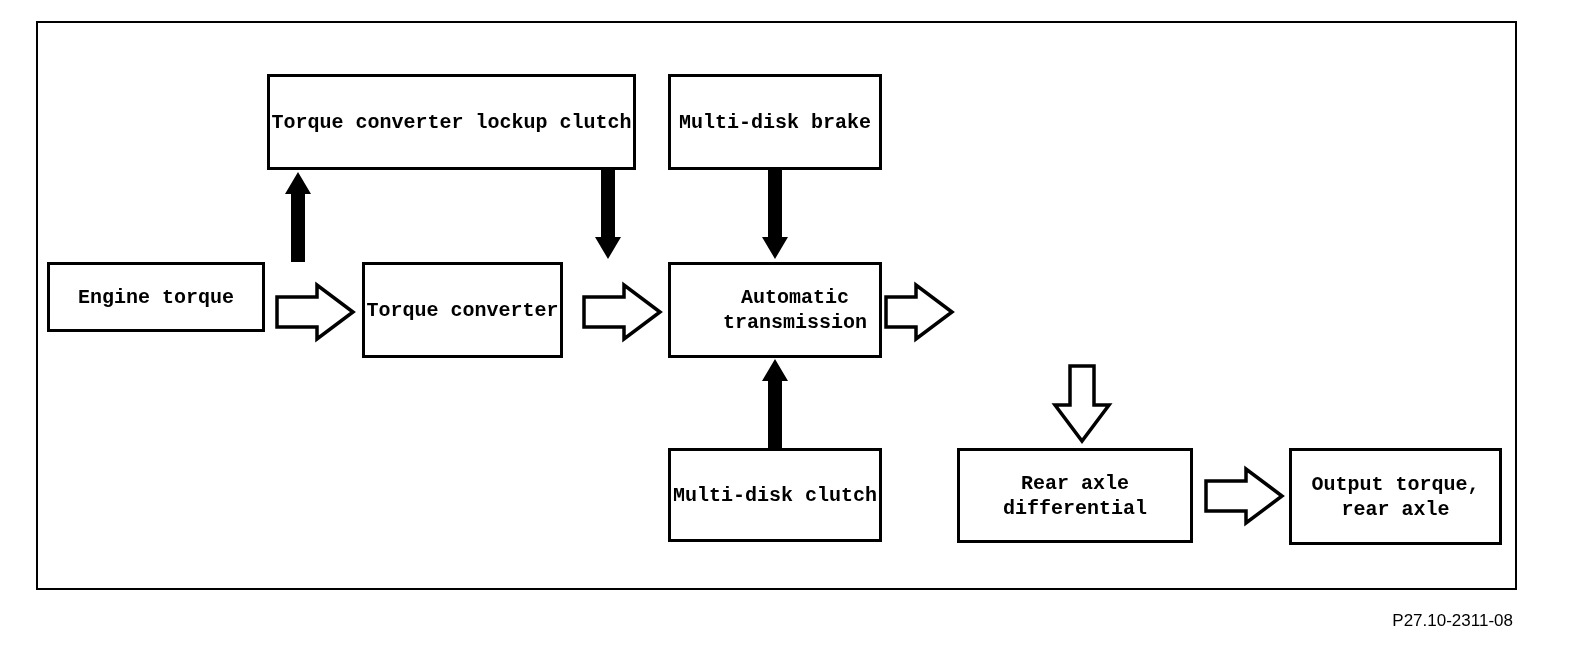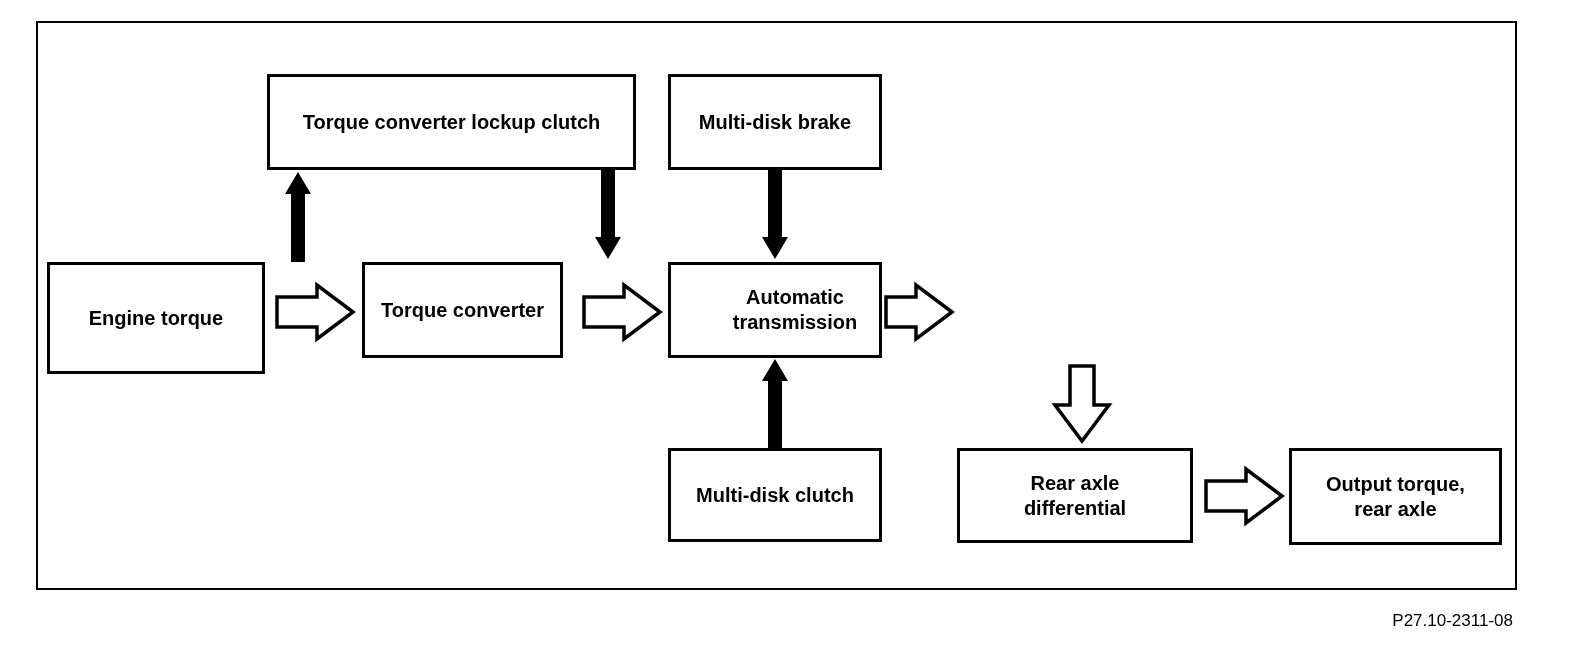--- a/index.html
+++ b/index.html
@@ -52,20 +52,21 @@
     align-items: center;
     justify-content: center;
     text-align: center;
     font-size: 20px;
     font-weight: bold;
     line-height: 1.25;
     color: #000000;
   }
   .node-label {
     display: inline-block;
+    font-family: Liberation Mono, monospace;
   }
   .caption {
     position: absolute;
     right: 71px;
     top: 611px;
     width: 400px;
     text-align: right;
     font-size: 17px;
     font-weight: normal;
     color: #000000;
@@ -83,21 +84,21 @@
       <polygon points="601,170 601,237 595,237 608,259 621,237 615,237 615,170" class="arrow-solid"></polygon>
       <polygon points="768,170 768,237 762,237 775,259 788,237 782,237 782,170" class="arrow-solid"></polygon>
       <polygon points="768,448 768,381 762,381 775,359 788,381 782,381 782,448" class="arrow-solid"></polygon>
       <polygon points="277,297 317,297 317,285 353,312 317,339 317,327 277,327" class="arrow-hollow"></polygon>
       <polygon points="584,297 624,297 624,285 660,312 624,339 624,327 584,327" class="arrow-hollow"></polygon>
       <polygon points="886,297 916,297 916,285 952,312 916,339 916,327 886,327" class="arrow-hollow"></polygon>
       <polygon points="1070,366 1070,405 1055,405 1082,441 1109,405 1094,405 1094,366" class="arrow-hollow"></polygon>
       <polygon points="1206,481 1246,481 1246,469 1282,496 1246,523 1246,511 1206,511" class="arrow-hollow"></polygon>
     </svg>
 
-  <div class="node" style="left:47px; top:262px; width:218px; height:112px;justify-content:center;">
+  <div class="node" style="left:47px; top:262px; width:218px; height:70px;justify-content:center;">
     <span class="node-label">Engine torque</span>
   </div>
 
   <div class="node" style="left:267px; top:74px; width:369px; height:96px;">
     <span class="node-label">Torque converter lockup clutch</span>
   </div>
 
   <div class="node" style="left:362px; top:262px; width:201px; height:96px;">
     <span class="node-label">Torque converter</span>
   </div>

